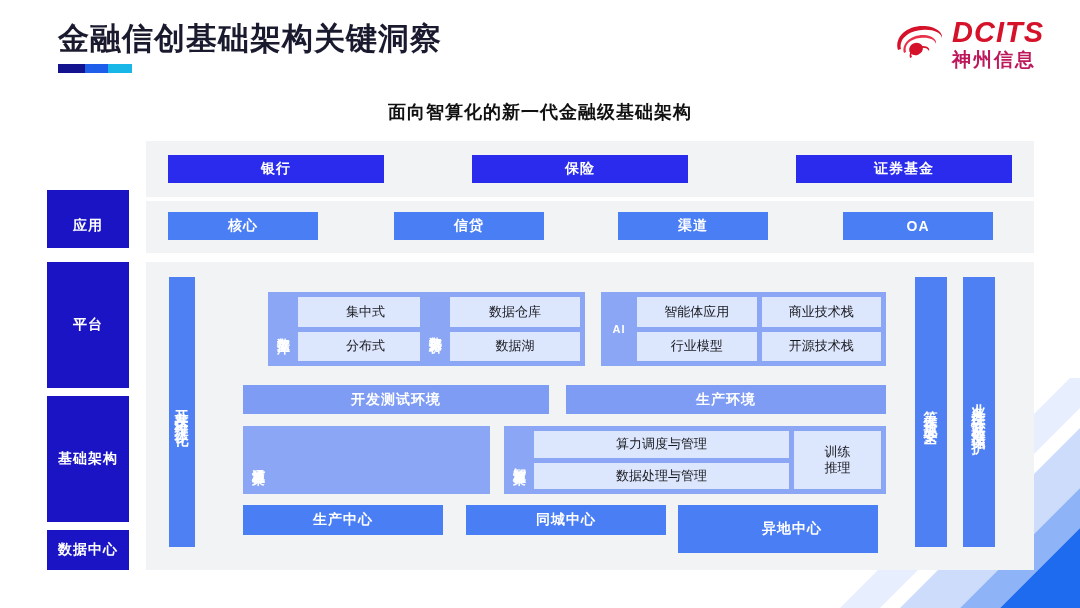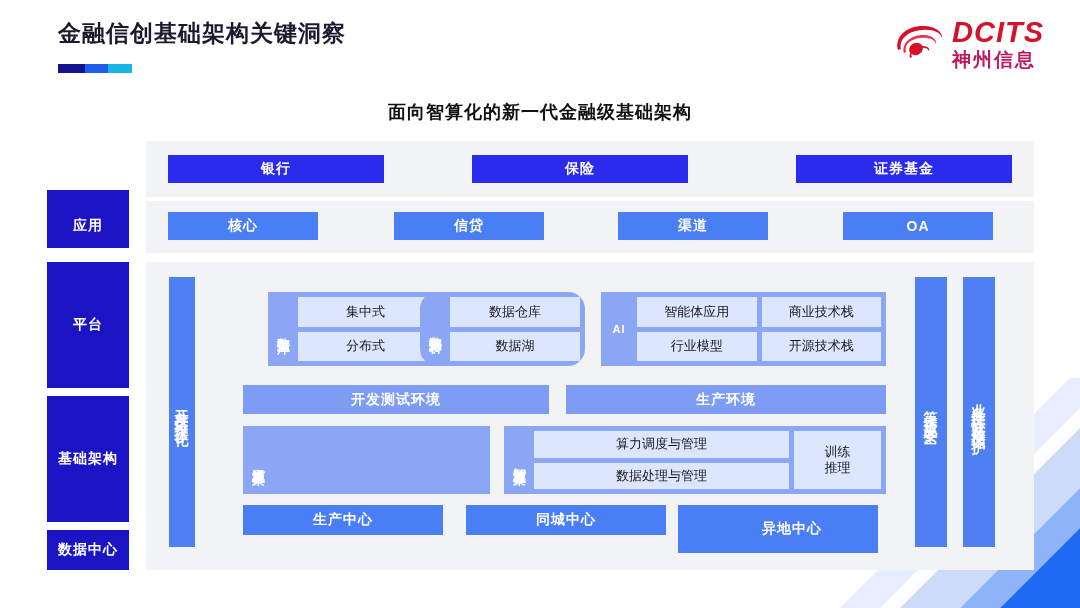--- a/index.html
+++ b/index.html
@@ -9,21 +9,21 @@
     font-family: "Liberation Sans", "DejaVu Sans", sans-serif;
     overflow: hidden;
     position: relative;
   }
 
   
   .corner-deco { position: absolute; right: 0; bottom: 0; width: 300px; height: 230px; overflow: hidden; pointer-events: none; z-index: 0; }
 
   
   .header { position: absolute; left: 0; top: 0; width: 1080px; height: 90px; z-index: 3; }
-  .page-title { position: absolute; left: 58px; top: 18px; font-size: 23px; font-weight: bold; color: #1a1a2e; letter-spacing: 1px; }
+  .page-title { position: absolute; left: 58px; top: 18px; font-size: 31px; font-weight: bold; color: #1a1a2e; letter-spacing: 1px; }
   .title-underline { position: absolute; left: 58px; top: 64px; width: 74px; height: 9px; display: flex; }
   .title-underline i { display: block; height: 100%; }
   .tu1 { width: 36%; background: #13138f; }
   .tu2 { width: 32%; background: #1f5ee8; }
   .tu3 { width: 32%; background: #19b6e8; }
 
   .logo { position: absolute; right: 36px; top: 18px; display: flex; align-items: center; gap: 8px; }
   .logo-mark { width: 52px; height: 48px; }
   .logo-text { display: flex; flex-direction: column; align-items: flex-start; line-height: 1; }
   .logo-en { font-size: 29px; font-weight: bold; font-style: italic; color: #d6112a; letter-spacing: 1px; }
@@ -135,21 +135,21 @@
   <span class="group-items">
     <span class="group-row">
         <span class="sub">集中式</span>
       </span>
     <span class="group-row">
         <span class="sub">分布式</span>
       </span>
   </span>
 </div>
 
-<div class="group" style="left:420px; top:292px; width:165px; height:74px;border-radius:17px;">
+<div class="group" style="left:420px; top:292px; width:165px; height:74px;">
   <span class="group-label">数据分析</span>
   <span class="group-items">
     <span class="group-row">
         <span class="sub">数据仓库</span>
       </span>
     <span class="group-row">
         <span class="sub">数据湖</span>
       </span>
   </span>
 </div>

